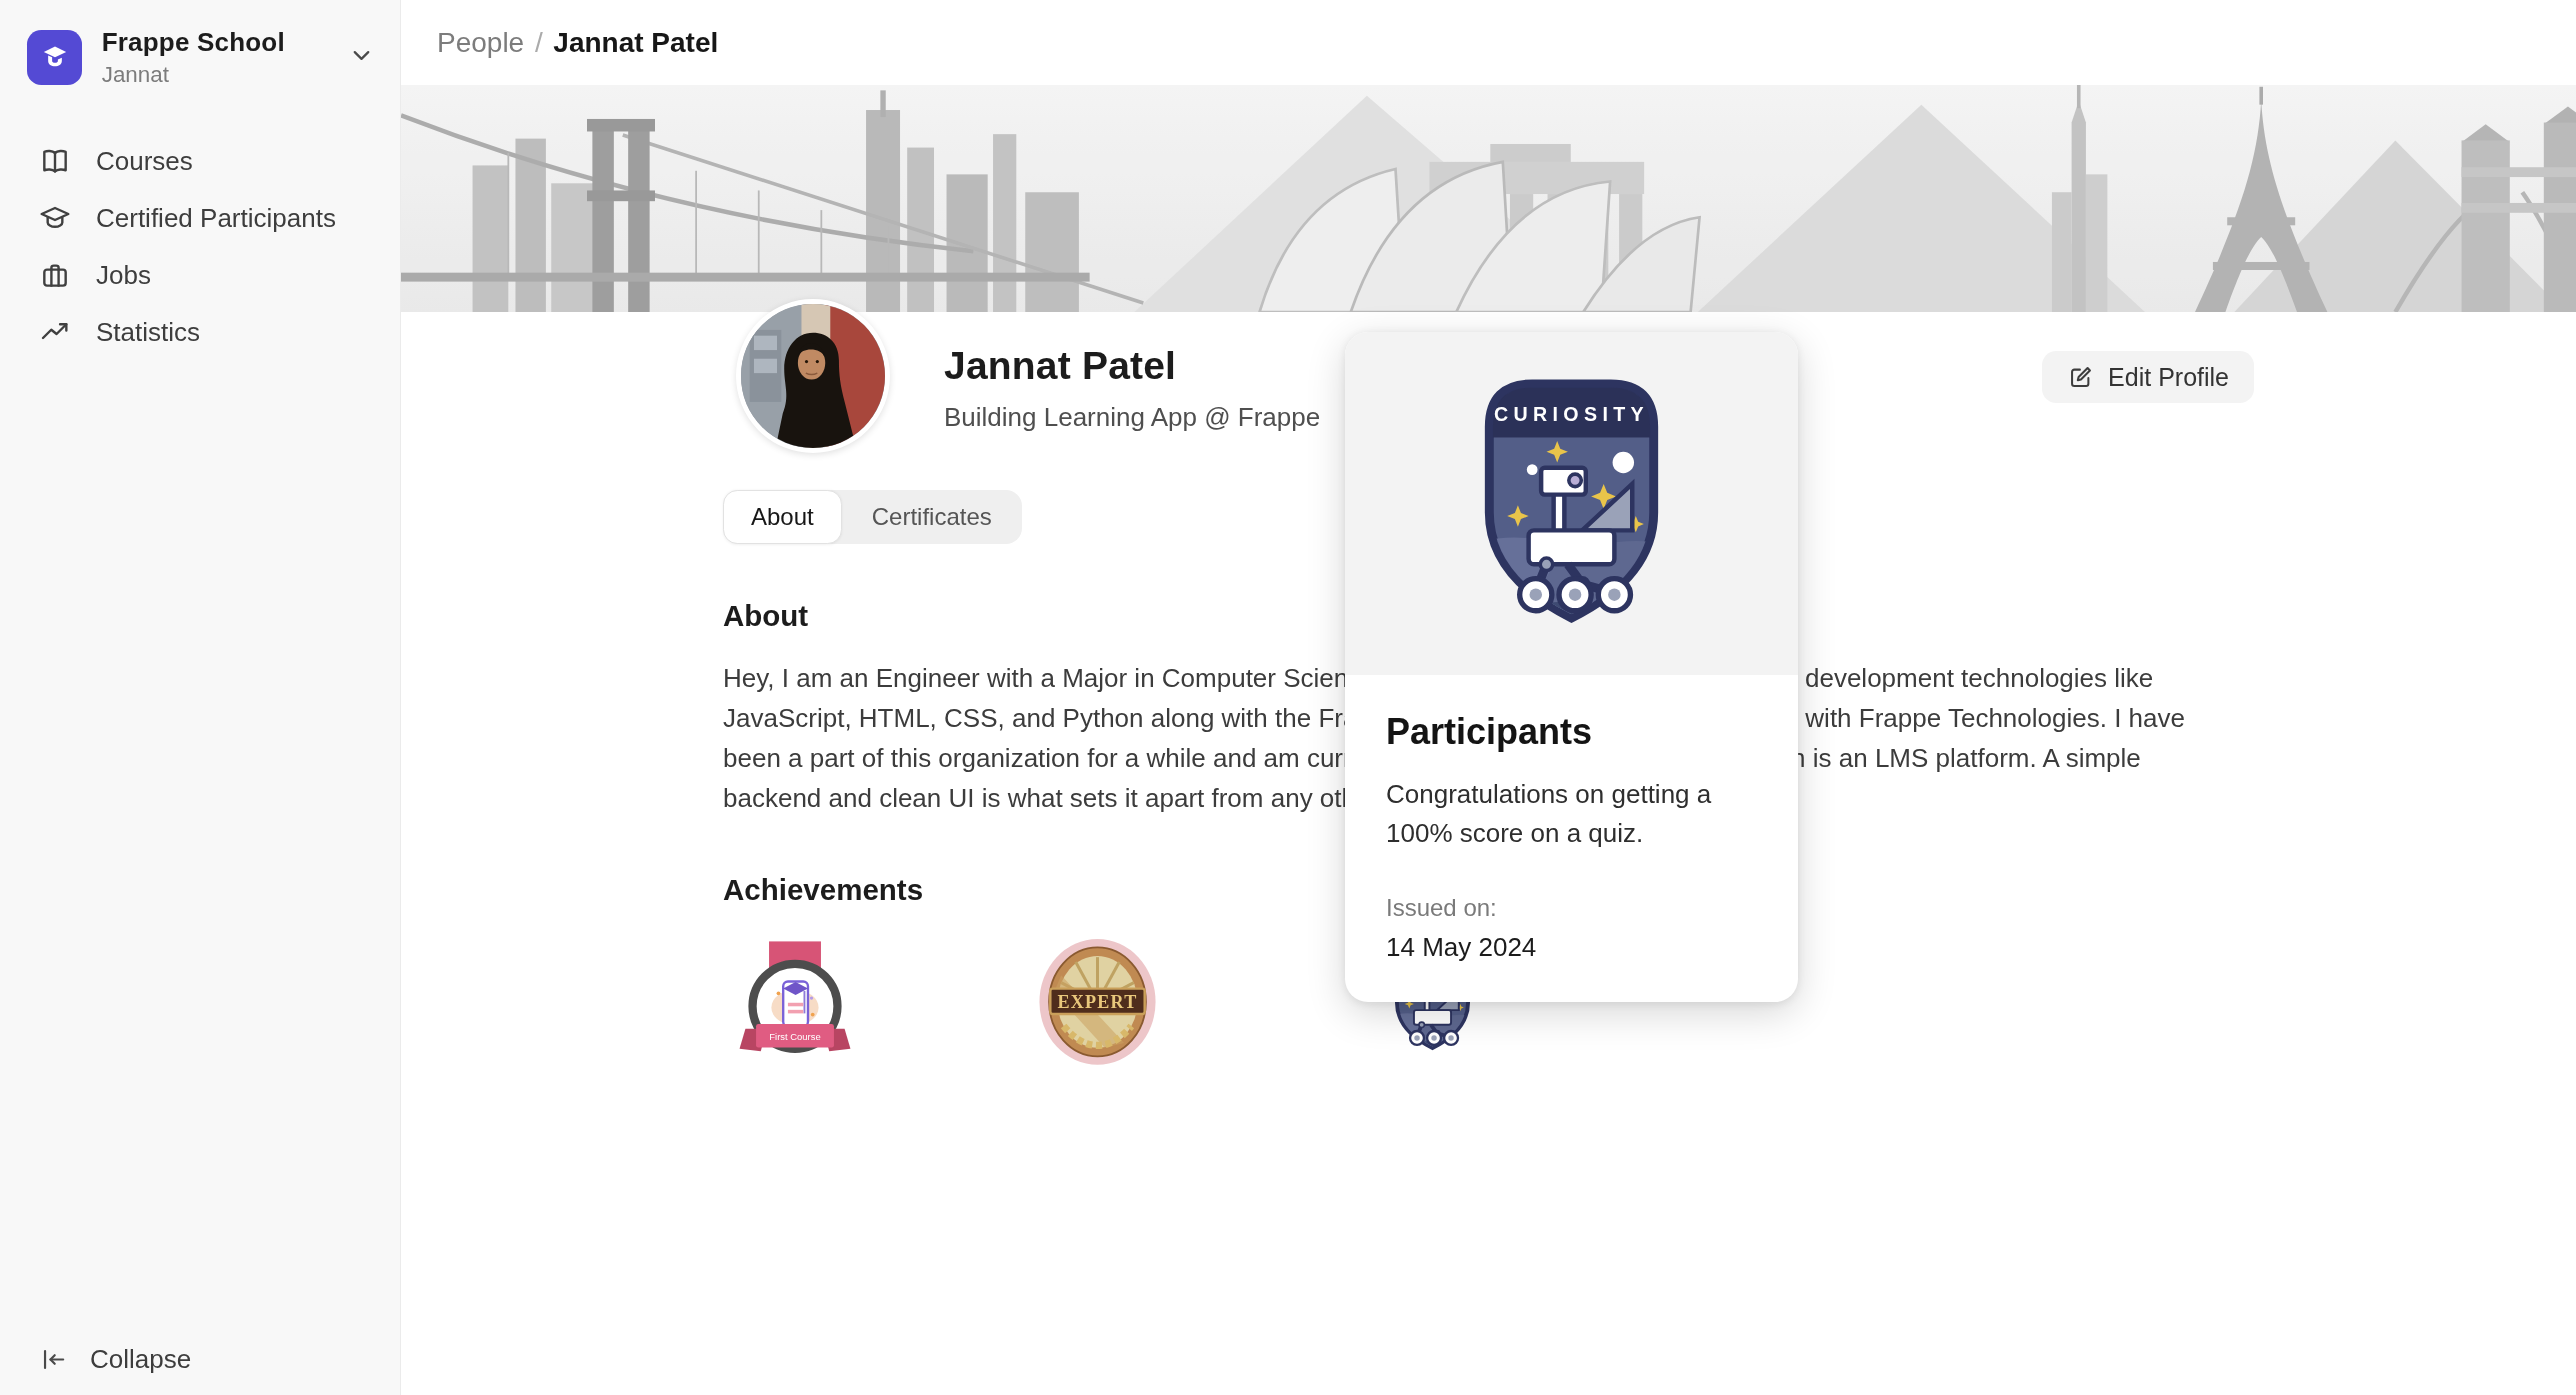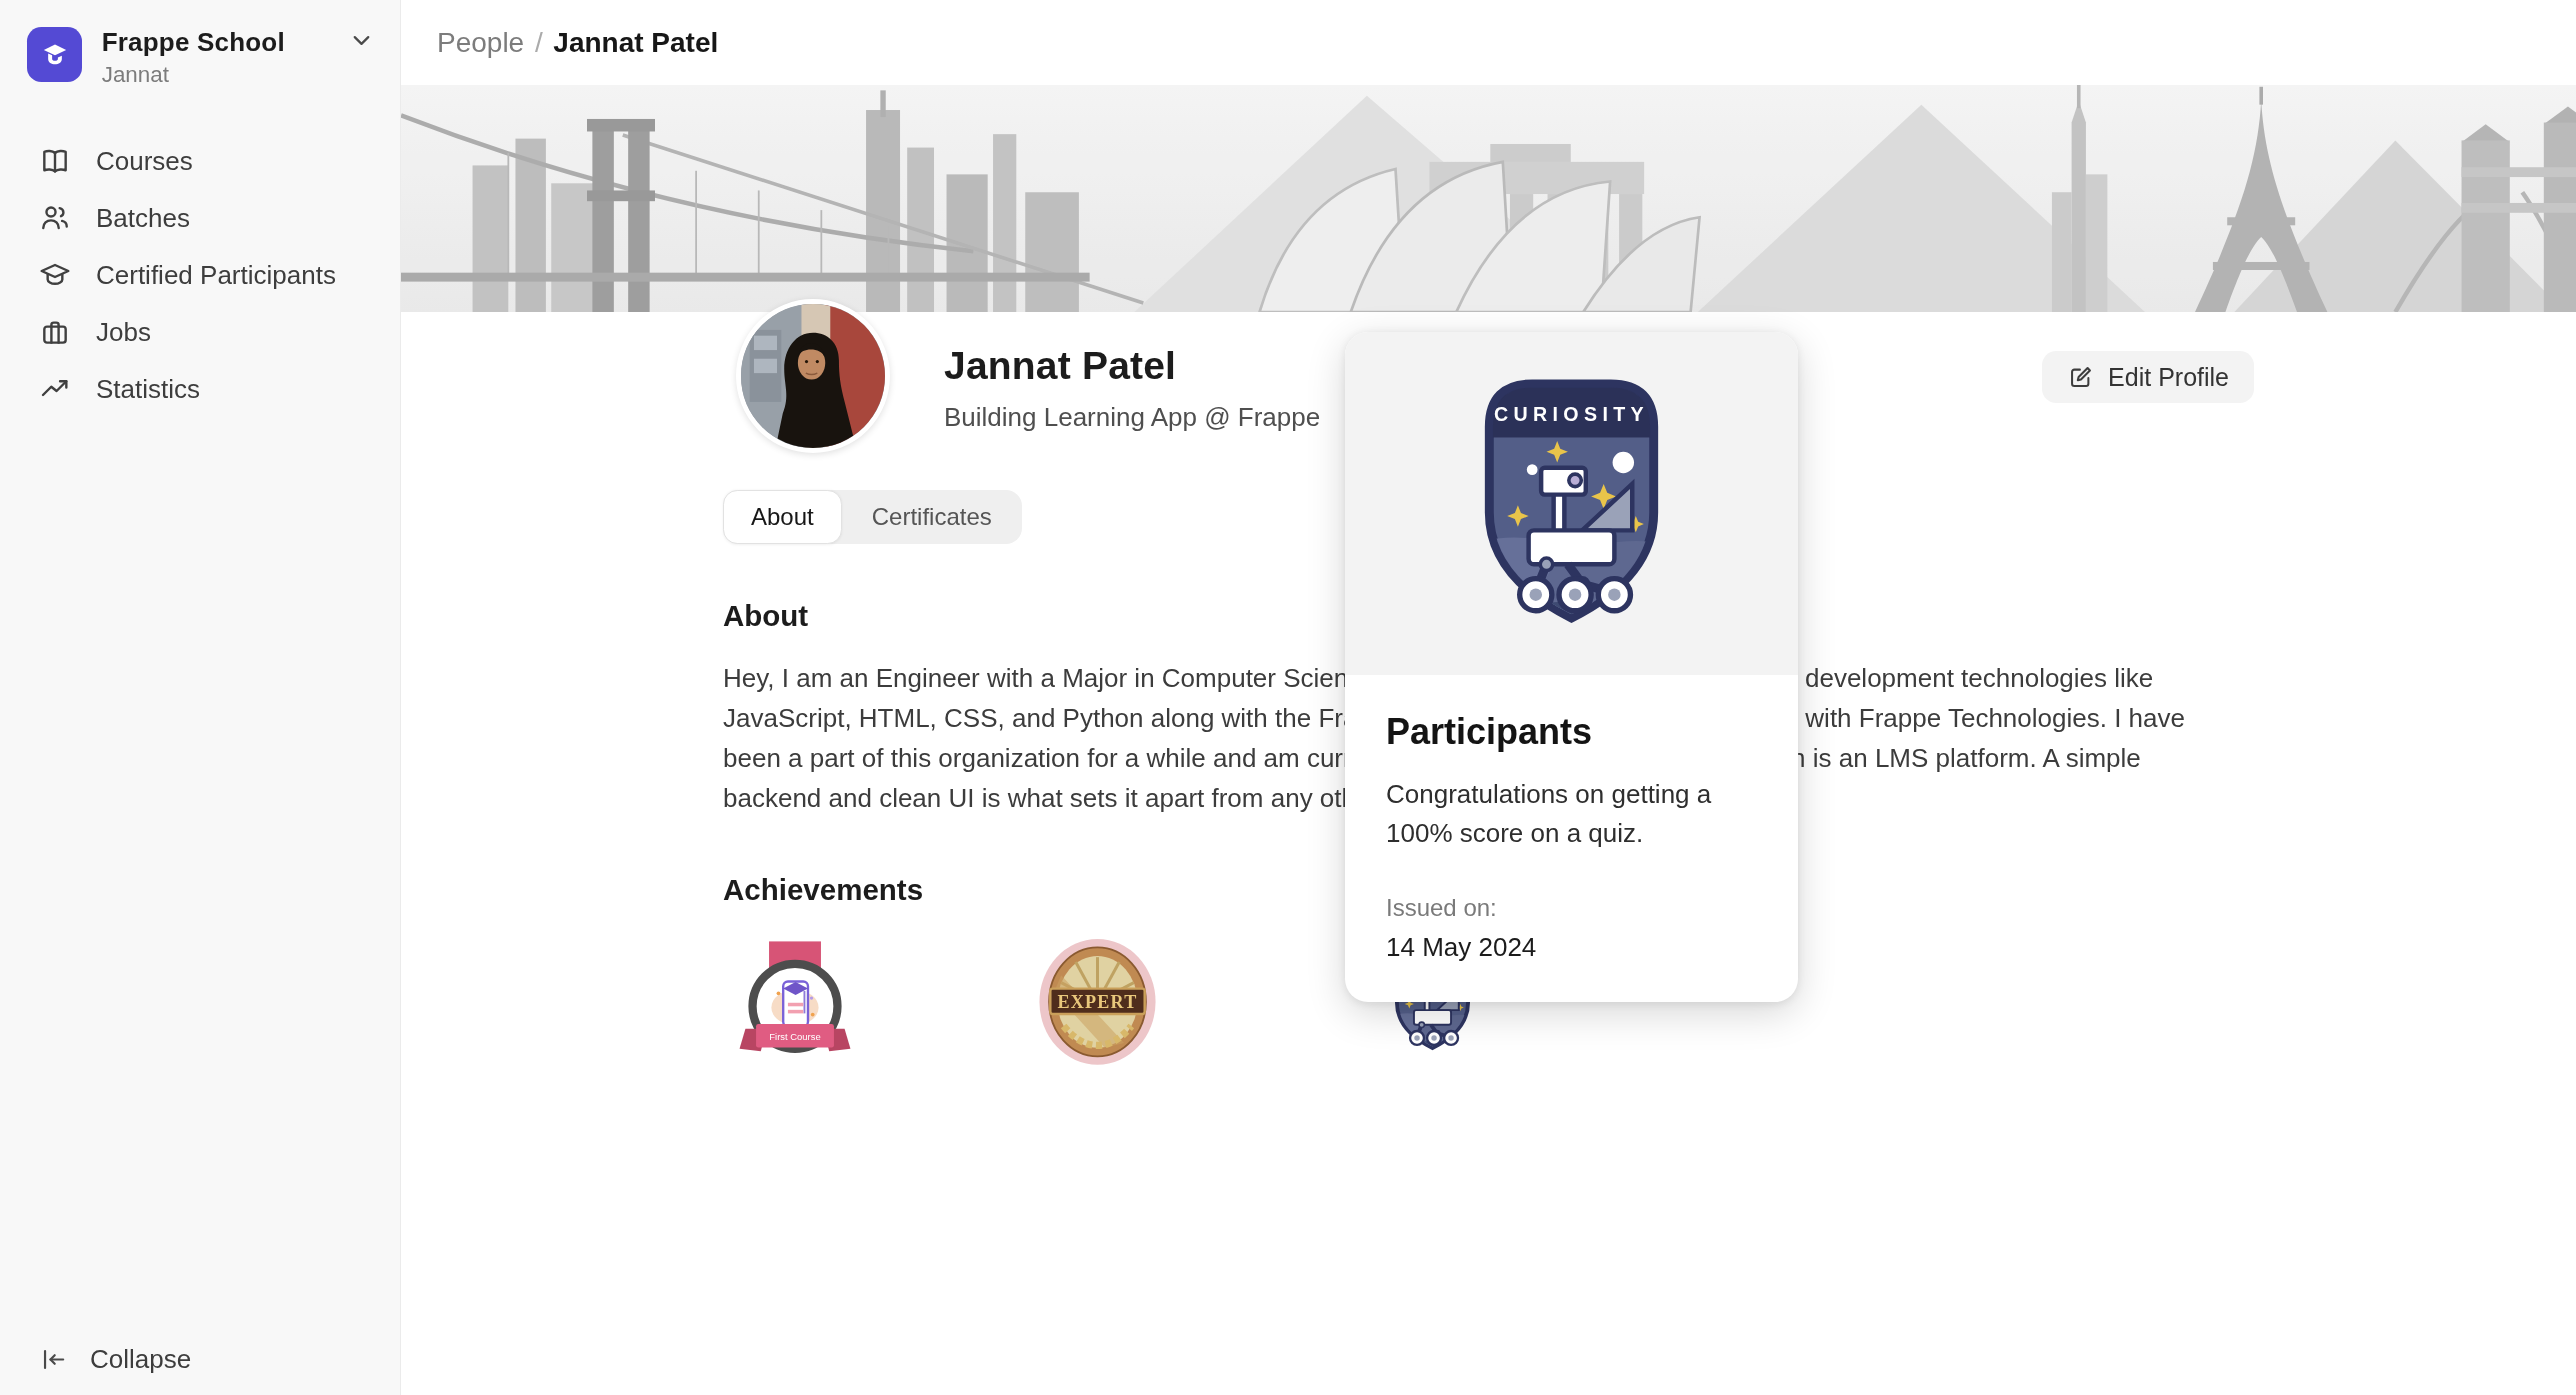--- a/index.html
+++ b/index.html
@@ -3,21 +3,21 @@
 <meta charset="utf-8">
 <style>
   * { margin:0; padding:0; box-sizing:border-box; }
   html,body { width:2576px; height:1395px; overflow:hidden; background:#fff;
               font-family:"Liberation Sans","DejaVu Sans",sans-serif; color:#171717; }
   .app { display:flex; width:2576px; height:1395px; }
 
   
   .sidebar { width:401px; height:1395px; background:#f8f8f8; border-right:0.9px solid #ebebeb;
              position:relative; flex:0 0 401px; }
-  .sb-header { display:flex; padding:27px 25px 9px 27px; cursor:pointer; }
+  .sb-header { display:flex; align-items:center; padding:27px 25px 9px 27px; cursor:pointer; }
   .sb-logo { width:55px; height:55px; border-radius:14.3px; background:#544ad4; display:flex;
              align-items:center; justify-content:center; flex:0 0 55px; }
   .sb-titles { margin-left:19.7px; }
   .sb-title { font-size:26px; font-weight:600; color:#1c1c1c; letter-spacing:0.2px; }
   .sb-sub { font-size:22.4px; color:#7c7c7c; margin-top:3.6px; }
   .sb-chevron { margin-left:auto; color:#4a4a4a; }
   .sb-nav { margin-top:23px; }
   .nav-item { display:flex; align-items:flex-end; height:57px; padding-left:39px; gap:25px;
               color:#3d3d3d; font-size:26px; cursor:pointer; }
   .nav-icon { width:32px; height:32px; color:#404040; flex:0 0 32px; }
@@ -110,31 +110,20 @@
 
     <nav class="sb-nav">
       <div class="nav-item">
         <span class="nav-icon">
           <svg viewBox="0 0 24 24" fill="none" stroke="currentColor" stroke-width="1.8" stroke-linecap="round" stroke-linejoin="round" width="32" height="32">
               <path d="M12 6 C10 4.2 6.2 4.2 4 5.2 V19 C6.2 18 10 18 12 19.8 C14 18 17.8 18 20 19 V5.2 C17.8 4.2 14 4.2 12 6 Z"></path>
               <path d="M12 6 V19.8"></path>
             </svg>
         </span>
         <span>Courses</span>
-      </div>
-      <div class="nav-item">
-        <span class="nav-icon">
-          <svg viewBox="0 0 24 24" fill="none" stroke="currentColor" stroke-width="1.8" stroke-linecap="round" stroke-linejoin="round" width="32" height="32">
-              <circle cx="9" cy="7.5" r="3.4"></circle>
-              <path d="M3.2 19.5 C3.2 16 5.8 13.8 9 13.8 C12.2 13.8 14.8 16 14.8 19.5"></path>
-              <path d="M15.5 4.6 C17.2 5 18.3 6.2 18.3 7.8 C18.3 9.1 17.6 10.1 16.5 10.6"></path>
-              <path d="M17.3 14.2 C19.5 14.7 20.8 16.3 20.8 18.4"></path>
-            </svg>
-        </span>
-        <span>Batches</span>
       </div>
       <div class="nav-item">
         <span class="nav-icon">
           <svg viewBox="0 0 24 24" fill="none" stroke="currentColor" stroke-width="1.8" stroke-linecap="round" stroke-linejoin="round" width="32" height="32">
               <path d="M2 9 L12 4.5 L22 9 L12 13.5 Z"></path>
               <path d="M6.5 11.5 V15.3 C6.5 17 9 18.6 12 18.6 C15 18.6 17.5 17 17.5 15.3 V11.5"></path>
             </svg>
         </span>
         <span>Certified Participants</span>
       </div>

